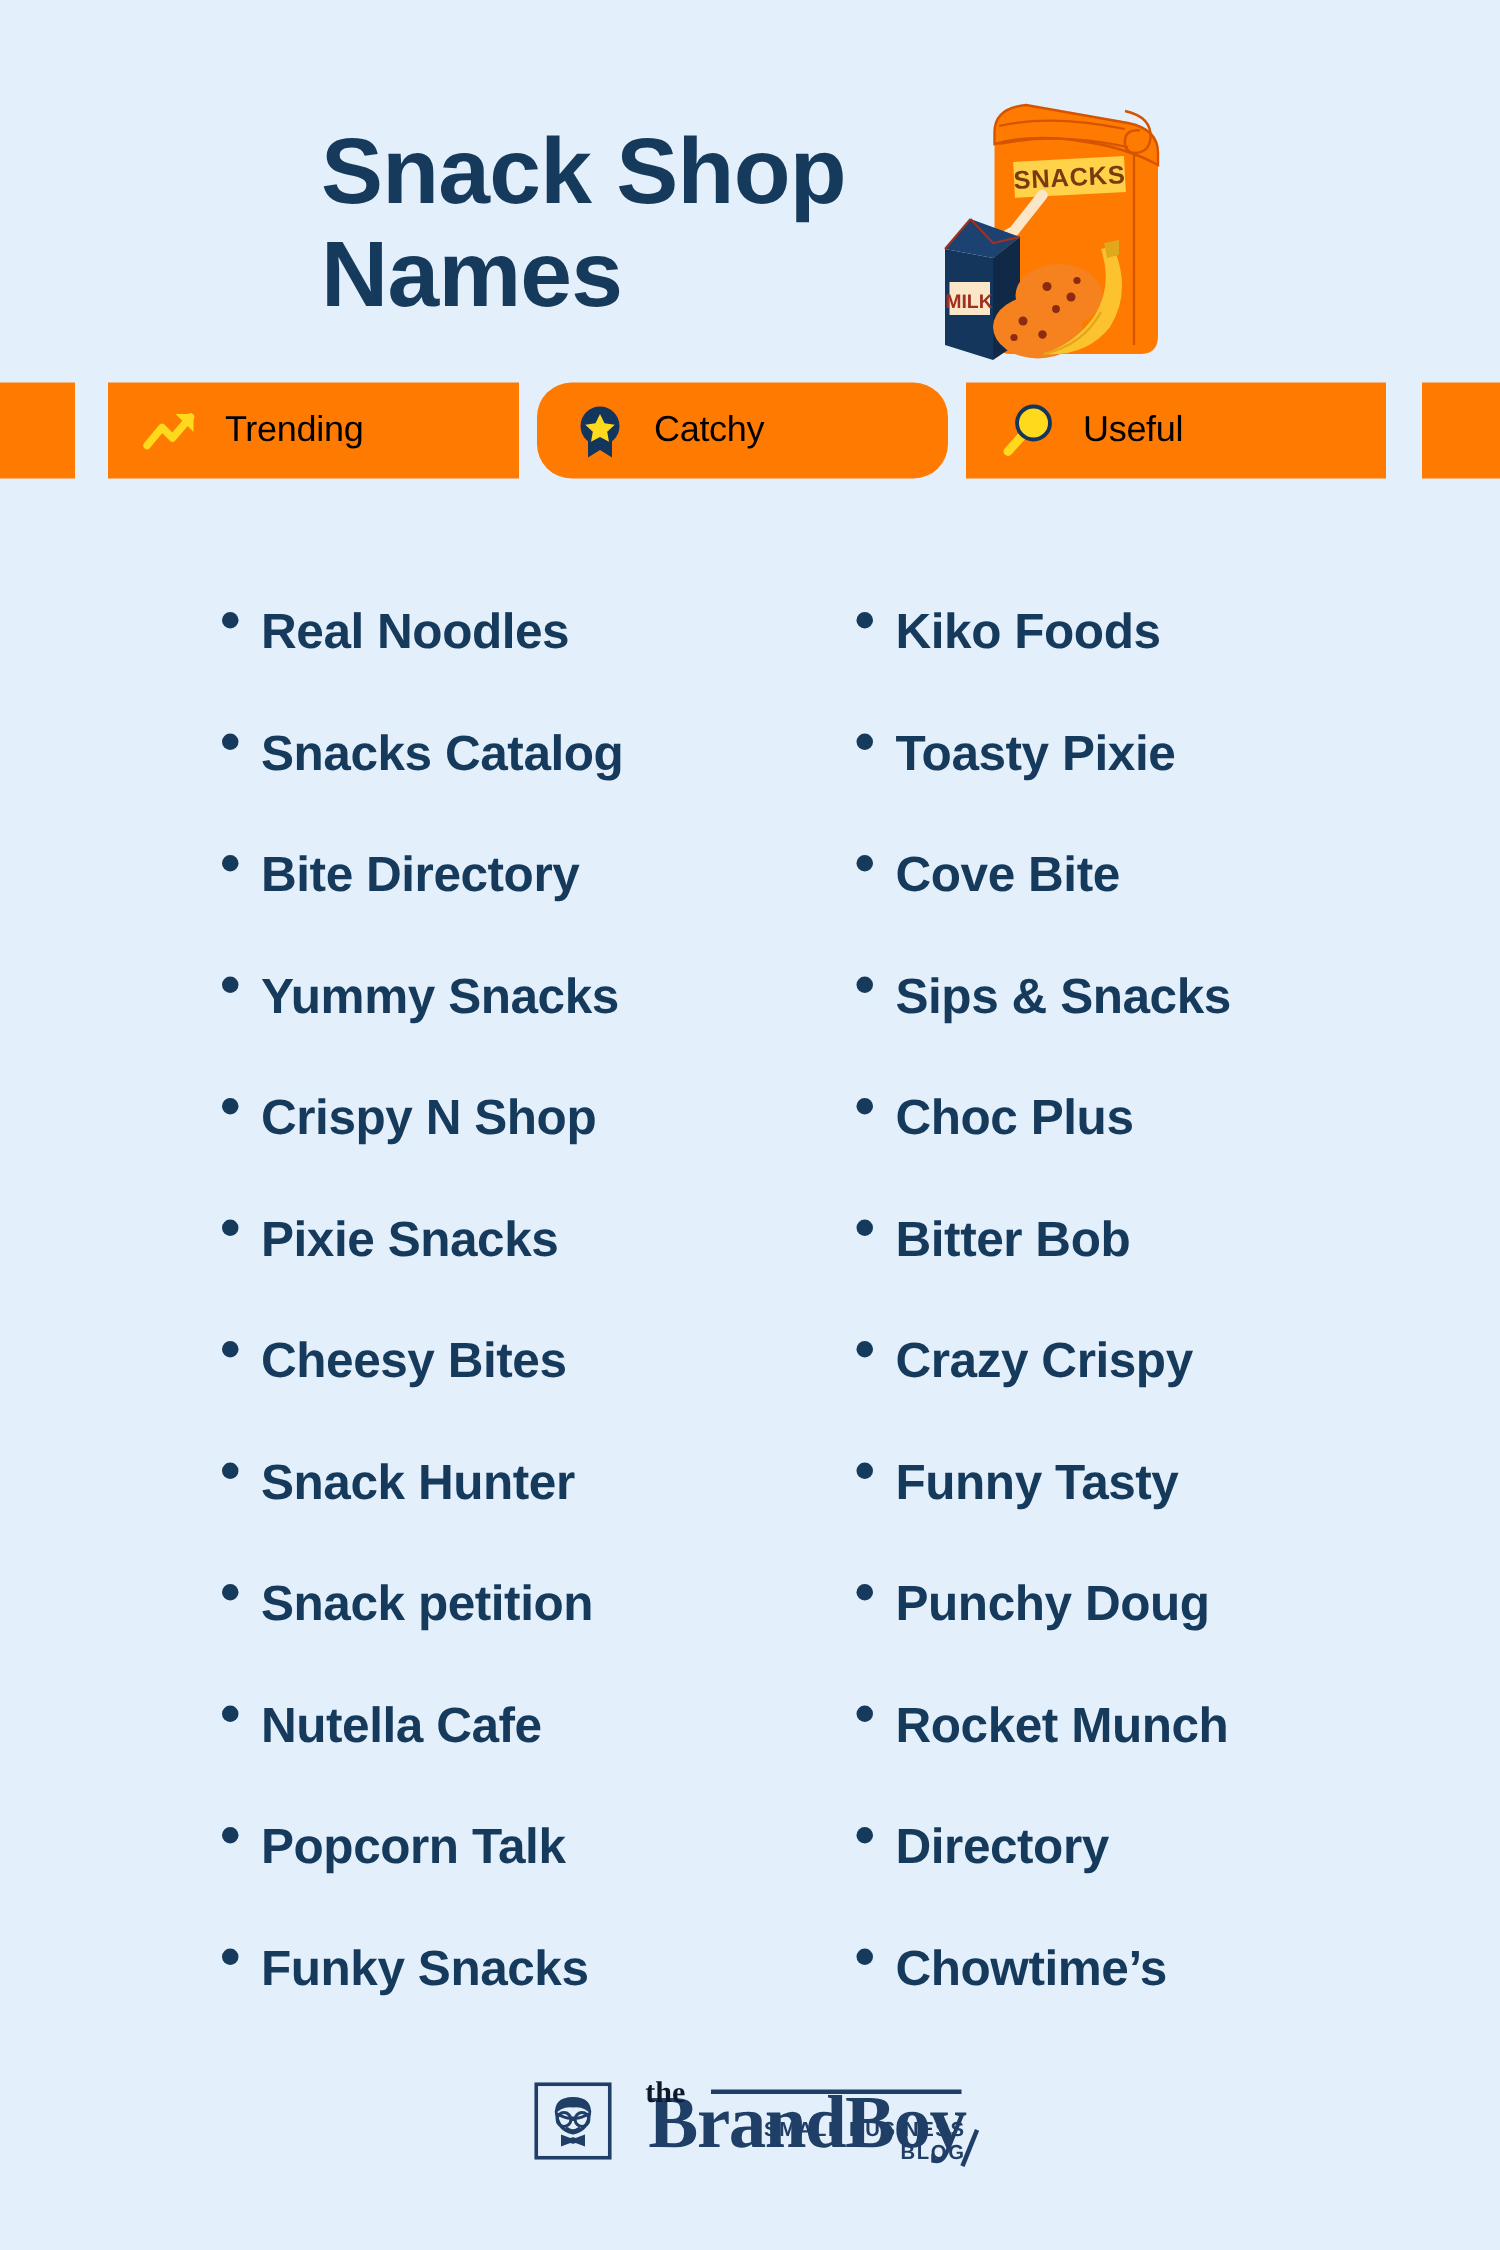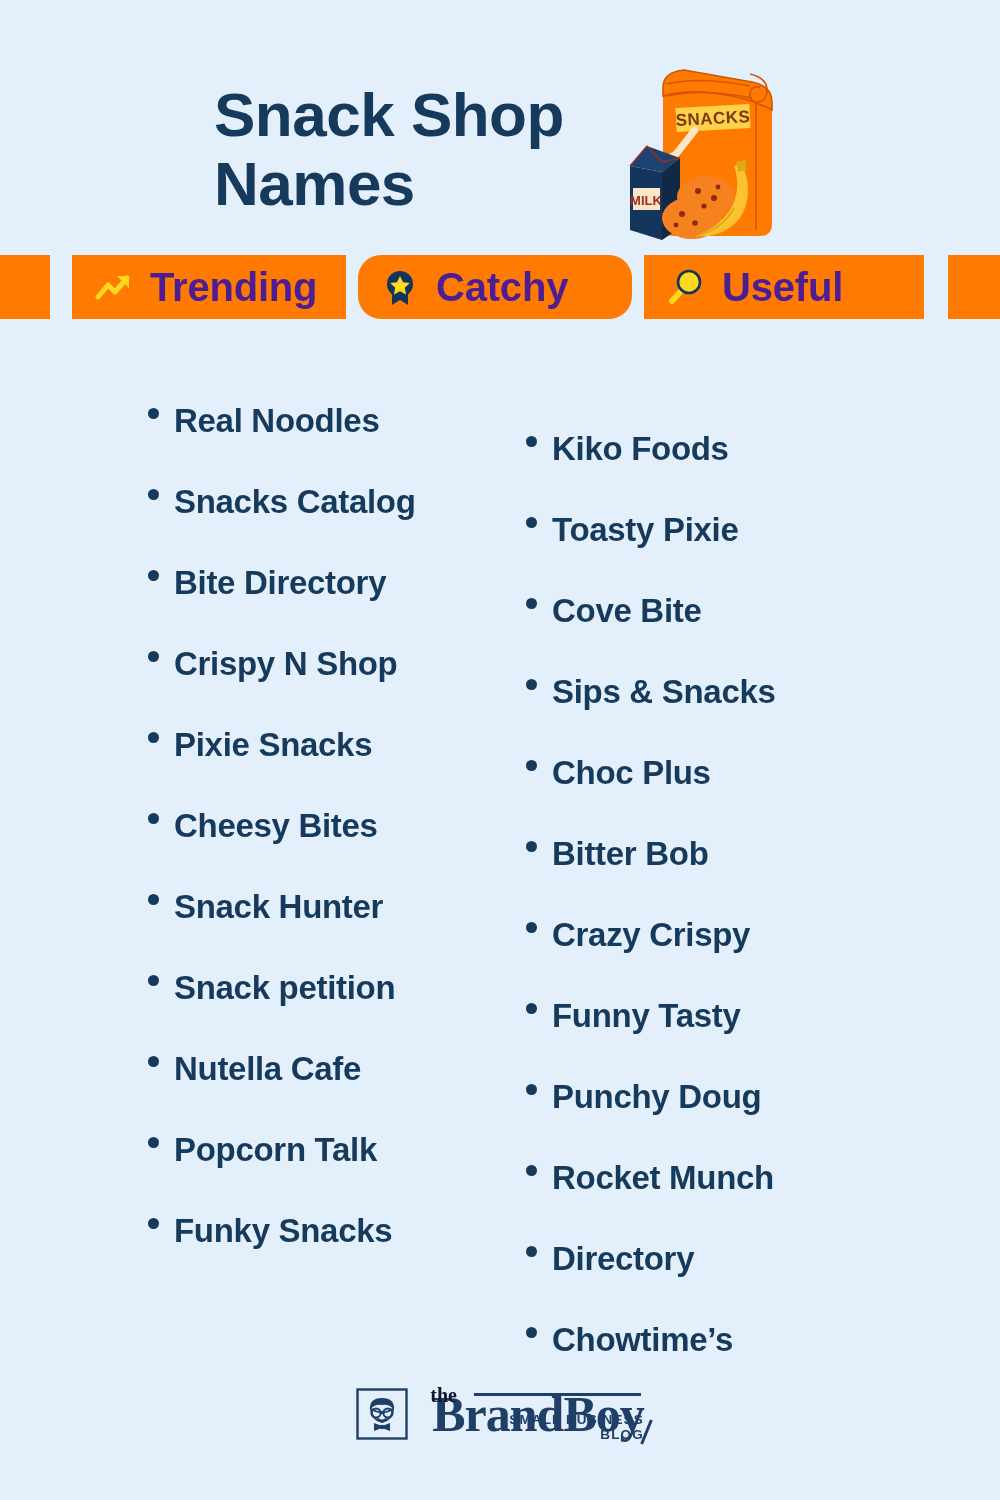--- a/index.html
+++ b/index.html
@@ -39,32 +39,32 @@
   .badge {
     position:absolute; top:0; height:64px; background:#ff7a00;
     display:flex; align-items:center; gap:16px;
     padding:0 22px;
   }
   .badge-1 { left:72px;  width:274px; }
   .badge-2 { left:358px; width:274px;border-radius:23px; }
   .badge-3 { left:644px; width:280px; }
 
   .badge-label {
-    color:#4c1d95; font-size:40px; font-weight:bold; letter-spacing:-0.2px;
+    color:#000000; font-size:24px; font-weight:normal; letter-spacing:-0.2px;
     white-space:nowrap;
   }
   .badge-icon { width:40px; height:40px; flex:0 0 40px; display:block; }
 
   
   .lists {
     position:absolute; left:0; top:380px; width:1000px; height:980px;
   }
   .col { position:absolute; top:0; }
   .col-left  { left:148px; }
-  .col-right { left:526px;margin-top:28px; }
+  .col-right { left:571px; }
 
   .name-item {
     display:flex; align-items:center; gap:15px;
     height:81px;
   }
   .bullet {
     flex:0 0 auto; width:11px; height:11px; border-radius:50%;
     background:#153a5b; position:relative; top:-7px;
   }
   .name-text {
@@ -194,20 +194,24 @@
         <span class="bullet"></span>
         <span class="name-text">Real Noodles</span>
       </li>
     <li class="name-item">
         <span class="bullet"></span>
         <span class="name-text">Snacks Catalog</span>
       </li>
     <li class="name-item">
         <span class="bullet"></span>
         <span class="name-text">Bite Directory</span>
+      </li>
+    <li class="name-item">
+        <span class="bullet"></span>
+        <span class="name-text">Yummy Snacks</span>
       </li>
     <li class="name-item">
         <span class="bullet"></span>
         <span class="name-text">Crispy N Shop</span>
       </li>
     <li class="name-item">
         <span class="bullet"></span>
         <span class="name-text">Pixie Snacks</span>
       </li>
     <li class="name-item">

